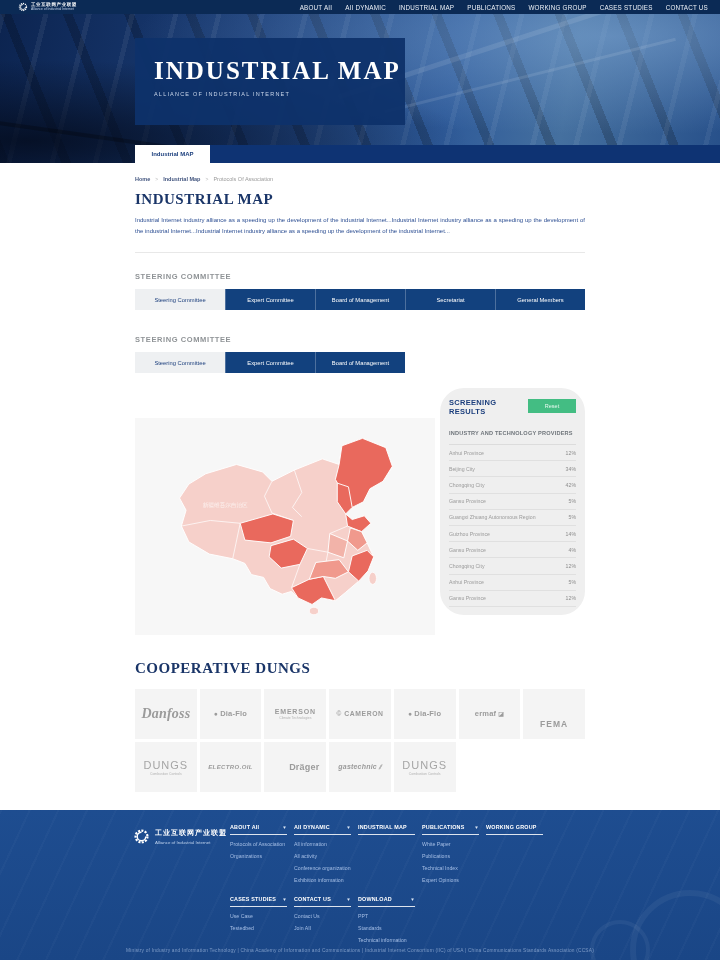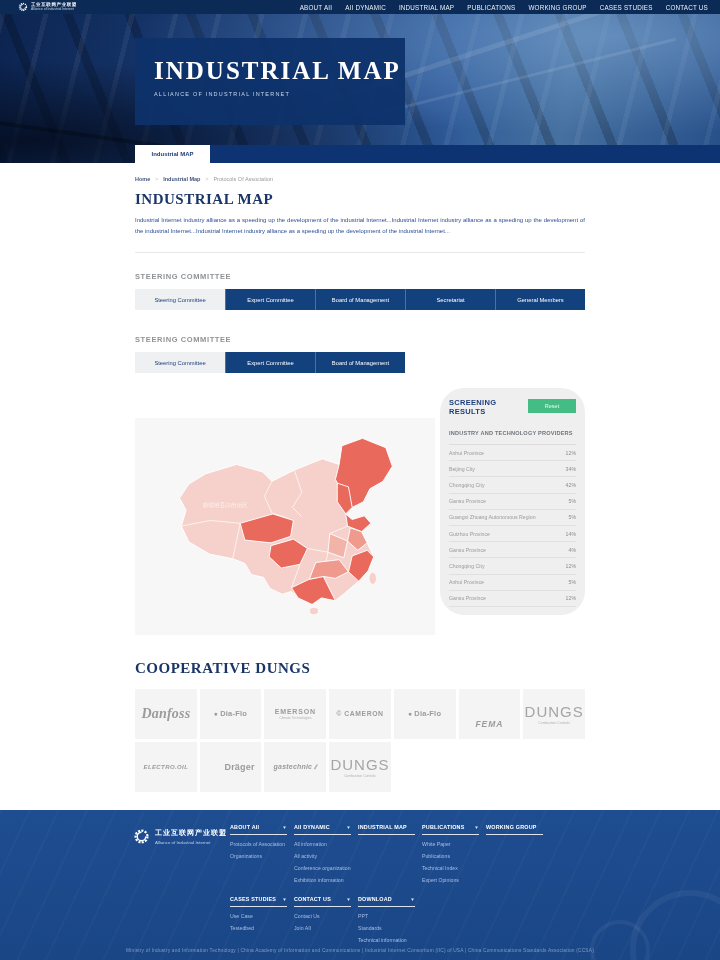--- a/index.html
+++ b/index.html
@@ -72,22 +72,22 @@
   .lg-sub{font-size:3.4px;color:#b3b3b3;margin-top:1px;white-space:nowrap;}
   .lg-delta .lg-text{font-family:"Liberation Serif",serif;}
   .lg-delta .lg-text::before{content:"▲";font-size:5.5px;margin-right:1px;vertical-align:1px;}
   .lg-script .lg-text{font-family:"Liberation Serif",serif;font-style:italic;font-size:14px;}
   .lg-diaflo .lg-text::before{content:"● ";font-size:6.5px;}
   .lg-emerson .lg-text{font-size:7px;letter-spacing:.8px;}
   .lg-burkert .lg-text{font-size:8px;letter-spacing:.3px;font-weight:bold;}
   .lg-cameron .lg-text::before{content:"© ";font-size:6.5px;}
   .lg-cameron .lg-text{font-size:6.8px;letter-spacing:.6px;}
   .lg-ermaf .lg-text::after{content:" ◪";font-size:6px;}
-  .lg-fema .lg-text{font-style:italic;font-weight:900;letter-spacing:1px;font-size:8.5px;margin-top:21px;}
-  .lg-dungs .lg-text{font-weight:normal;font-size:15px;letter-spacing:1px;color:#a5a5a5;}
+  .lg-fema .lg-text{font-weight:900;letter-spacing:1px;font-size:8.5px;margin-top:21px;}
+  .lg-dungs .lg-text{font-weight:normal;font-size:11px;letter-spacing:1px;color:#a5a5a5;}
   .lg-electro .lg-text{font-style:italic;font-size:6px;letter-spacing:.4px;}
   .lg-drager .lg-text{font-size:9px;padding-left:18px;}
   .lg-gastechnic .lg-text{font-style:italic;font-size:7px;}
   .lg-gastechnic .lg-text::after{content:" ⫽";font-size:6px;}
   
   .footer{margin-top:18px;height:150px;background:#1e4d90;position:relative;overflow:hidden;
     background-image:repeating-linear-gradient(115deg, rgba(255,255,255,.025) 0 2px, transparent 2px 26px),
       linear-gradient(#1e4d90,#1a4686);}
   .f-texture{position:absolute;border:6px solid rgba(255,255,255,.05);border-radius:50%;}
   .f-t1{width:120px;height:120px;right:-30px;bottom:-50px;}
@@ -312,20 +312,24 @@
       <div class="logo-cell lg-cameron">
         <div class="lg-text">CAMERON</div>
         <div class="lg-sub"></div>
       </div>
 
       <div class="logo-cell lg-diaflo">
         <div class="lg-text">Dia-Flo</div>
         <div class="lg-sub"></div>
       </div>
 
+      <div class="logo-cell lg-ermaf">
+        <div class="lg-text">ermaf</div>
+        <div class="lg-sub"></div>
+      </div>
 
       <div class="logo-cell lg-fema">
         <div class="lg-text">FEMA</div>
         <div class="lg-sub"></div>
       </div>
 
       <div class="logo-cell lg-dungs">
         <div class="lg-text">DUNGS</div>
         <div class="lg-sub">Combustion Controls</div>
       </div>

